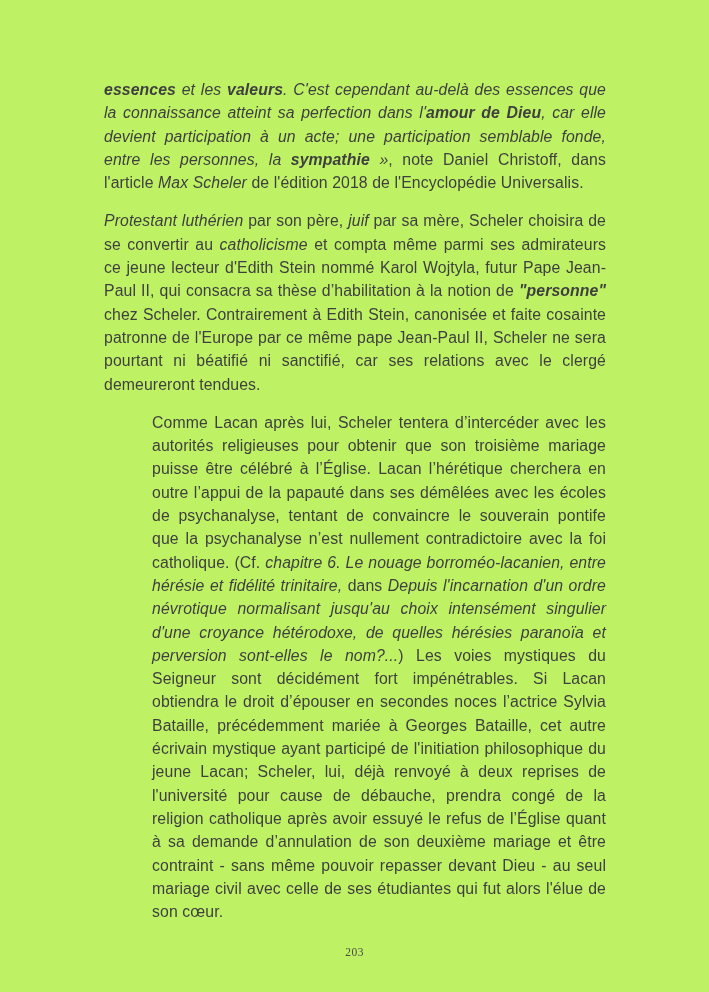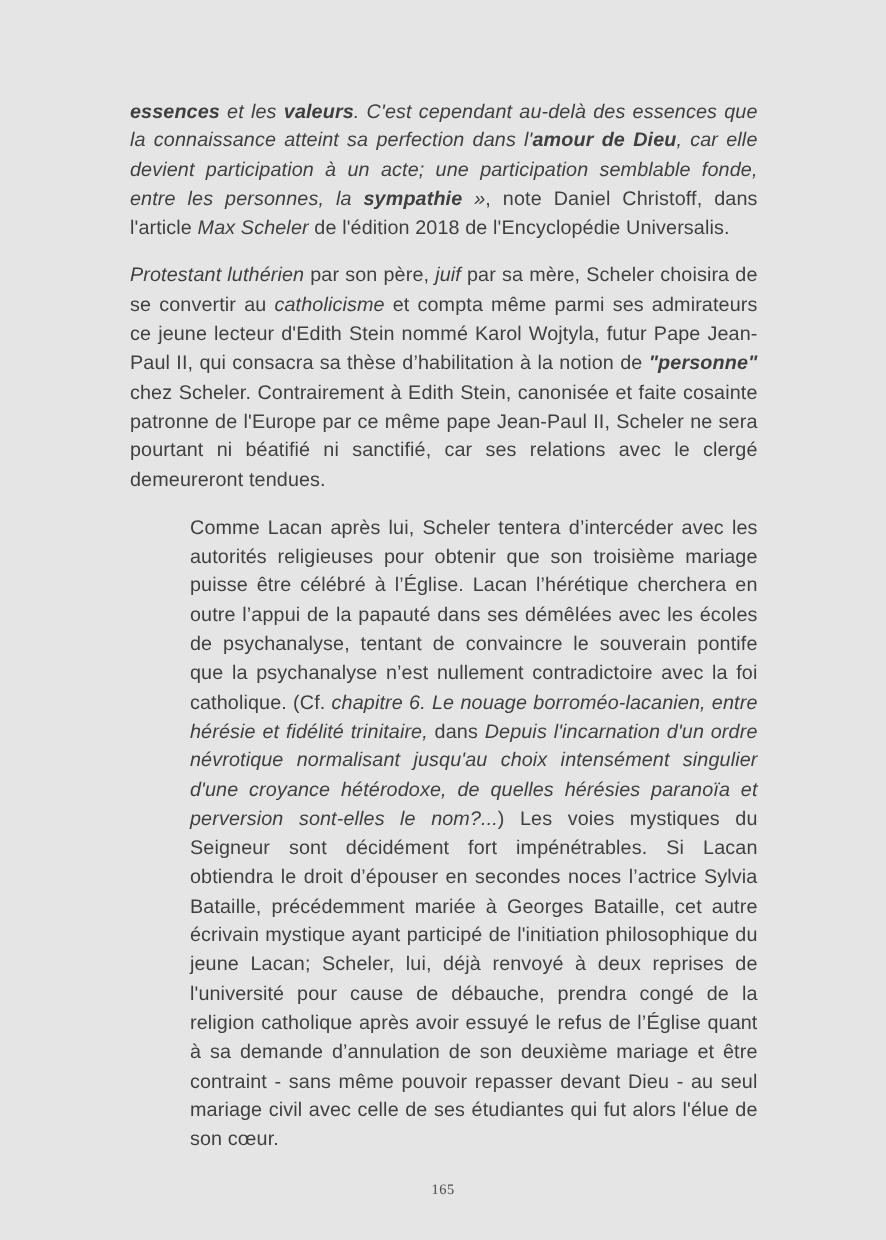--- a/index.html
+++ b/index.html
@@ -5,21 +5,21 @@
   html, body {
     margin: 0;
     padding: 0;
     background: #ffffff;
     font-family: "Liberation Sans", "DejaVu Sans", sans-serif;
   }
   .page {
     position: relative;
     width: 709px;
     height: 992px;
-    background: #e5e5e5;
+    background: #bef264;
     overflow: hidden;
   }
   .text-block {
     position: absolute;
     left: 104px;
     top: 78px;
     width: 502px;
   }
   p.para {
     margin: 0 0 15px 0;
@@ -49,14 +49,14 @@
 <body>
 
 <div class="page">
   <div class="text-block">
     <div>
         <p class="para"><span class="bi">essences</span><span class="i"> et les </span><span class="bi">valeurs</span><span class="i">. C'est cependant au-delà des essences que la connaissance atteint sa perfection dans l'</span><span class="bi">amour de Dieu</span><span class="i">, car elle devient participation à un acte; une participation semblable fonde, entre les personnes, la </span><span class="bi">sympathie</span><span class="i"> »</span><span class="r">, note Daniel Christoff, dans l'article </span><span class="i">Max Scheler</span><span class="r"> de l'édition 2018 de l'Encyclopédie Universalis.</span></p>
         <p class="para"><span class="i">Protestant luthérien</span><span class="r"> par son père, </span><span class="i">juif</span><span class="r"> par sa mère, Scheler choisira de se convertir au </span><span class="i">catholicisme</span><span class="r"> et compta même parmi ses admirateurs ce jeune lecteur d'Edith Stein nommé Karol Wojtyla, futur Pape Jean-Paul II, qui consacra sa thèse d’habilitation à la notion de </span><span class="bi">"personne"</span><span class="r"> chez Scheler. Contrairement à Edith Stein, canonisée et faite cosainte patronne de l'Europe par ce même pape Jean-Paul II, Scheler ne sera pourtant ni béatifié ni sanctifié, car ses relations avec le clergé demeureront tendues.</span></p>
         <p class="para"><span class="r">Comme Lacan après lui, Scheler tentera d’intercéder avec les autorités religieuses pour obtenir que son troisième mariage puisse être célébré à l’Église. Lacan l’hérétique cherchera en outre l’appui de la papauté dans ses démêlées avec les écoles de psychanalyse, tentant de convaincre le souverain pontife que la psychanalyse n’est nullement contradictoire avec la foi catholique. (Cf. </span><span class="i">chapitre 6. Le nouage borroméo-lacanien, entre hérésie et fidélité trinitaire,</span><span class="r"> dans </span><span class="i">Depuis l'incarnation d'un ordre névrotique normalisant jusqu'au choix intensément singulier d'une croyance hétérodoxe, de quelles hérésies paranoïa et perversion sont-elles le nom?...</span><span class="r">) Les voies mystiques du Seigneur sont décidément fort impénétrables. Si Lacan obtiendra le droit d’épouser en secondes noces l’actrice Sylvia Bataille, précédemment mariée à Georges Bataille, cet autre écrivain mystique ayant participé de l'initiation philosophique du jeune Lacan; Scheler, lui, déjà renvoyé à deux reprises de l'université pour cause de débauche, prendra congé de la religion catholique après avoir essuyé le refus de l’Église quant à sa demande d’annulation de son deuxième mariage et être contraint - sans même pouvoir repasser devant Dieu - au seul mariage civil avec celle de ses étudiantes qui fut alors l'élue de son cœur.</span></p>
       </div>
   </div>
-  <div class="page-number">165</div>
+  <div class="page-number">203</div>
 </div>
 
 </body></html>

